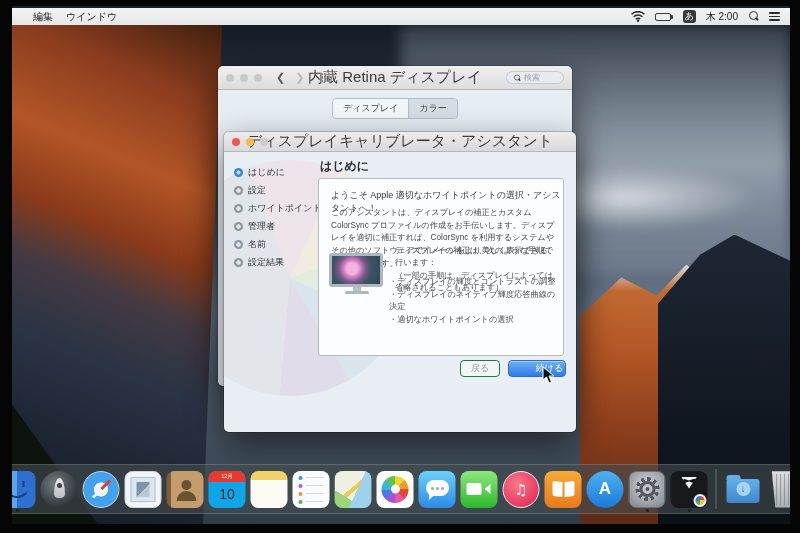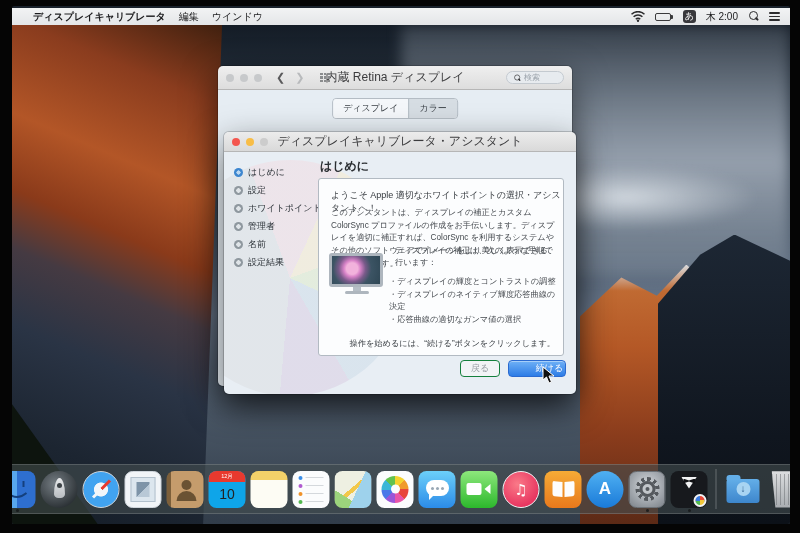--- a/index.html
+++ b/index.html
@@ -54,21 +54,21 @@
            clip-path:polygon(0 24%,32% 7%,58% 0,100% 9%,100% 100%,0 100%);
            background:linear-gradient(180deg,#1d2734,#10161f 70%,#0c1118); }
 
   
   .window { position:absolute; border-radius:5px; overflow:hidden;
             box-shadow:0 12px 34px rgba(0,0,0,.55), 0 0 0 1px rgba(0,0,0,.18); }
   .titlebar { position:relative; height:20px; background:linear-gradient(#ececec,#d9d9d9);
               border-bottom:1px solid #b6b6b6; display:flex; align-items:center; }
   .lights { position:absolute; left:8px; top:0; bottom:0; display:flex; align-items:center; gap:6px; }
   .light { width:8px; height:8px; border-radius:50%; }
-  .wtitle { flex:1; text-align:center; font-size:12px; color:#3c3c3e; }
+  .wtitle { flex:1; text-align:center; font-size:15px; color:#3c3c3e; }
 
   
   #prefwin { left:206px; top:60px; width:354px; height:320px; z-index:5; }
   #prefwin .titlebar { height:24px; background:linear-gradient(#efefef,#dddddd); }
   #prefwin .light { background:#c7c9cb; }
   .navbtns { position:absolute; left:58px; display:flex; gap:10px; align-items:center; font-size:11px; }
   .nav-back { color:#5a5a5c; } .nav-fwd { color:#b8babc; }
   .grid-icon { display:grid; grid-template-columns:repeat(3,2.4px); grid-gap:1.2px; margin-left:6px; }
   .grid-icon i { width:2.4px; height:2.4px; background:#8a8c8e; }
   .pref-search { position:absolute; right:8px; width:58px; height:13px; border-radius:7px;
@@ -77,21 +77,21 @@
   .pref-search .spot { transform:scale(.65); width:9px; height:9px; }
   .pref-body { position:absolute; top:24px; left:0; right:0; bottom:0; background:#e6edf3; }
   .seg { position:absolute; top:8px; left:50%; transform:translateX(-50%); display:flex;
          border:1px solid #b4bcc4; border-radius:4px; overflow:hidden; font-size:9px; color:#3c4248; }
   .seg > div { padding:3px 10px; background:#f4f7fa; }
   .seg > div.sel { background:#d6dde3; }
   .seg > div + div { border-left:1px solid #b4bcc4; }
   .profile-label { position:absolute; left:26px; top:56px; font-size:9px; color:#30363c; }
 
   
-  #calwin { left:212px; top:126px; width:352px; height:262px; z-index:10; }
+  #calwin { left:212px; top:126px; width:352px; height:300px; z-index:10; }
   #calwin .light-close { background:#f4564e; }
   #calwin .light-min   { background:#f8bd46; }
   #calwin .light-zoom  { background:#cccccc; }
   .cal-body { position:absolute; top:20px; left:0; right:0; bottom:0; background:#e8eef4; overflow:hidden; }
   .wheel { position:absolute; left:-52px; top:8px; width:236px; height:236px; border-radius:50%;
            opacity:.8;
            background:conic-gradient(from -20deg,#eee2e8 0 45deg,#f2ecda 45deg 90deg,#e2ecd8 90deg 135deg,#d6e2ec 135deg 170deg,#ded8e8 170deg 205deg,#e0e4e8 205deg 360deg); }
   .steps { position:absolute; left:10px; top:14px; display:flex; flex-direction:column; gap:5px; }
   .step { display:flex; align-items:center; gap:5px; font-size:9px; color:#2c3238; }
   .step .dot { width:9px; height:9px; border-radius:50%;
@@ -210,21 +210,20 @@
 </style>
 </head>
 <body>
 
 <div id="stage">
  <div id="screen">
 
   <div id="menubar">
     <div class="mb-left">
       <span class="mb-apple"></span>
-      <span class="mb-app">ディスプレイキャリブレータ</span>
       <span>編集</span>
       <span>ウインドウ</span>
     </div>
     <div class="mb-right">
       <svg class="wifi-svg" width="14" height="11" viewBox="0 0 14 11">
         <path d="M0.5 3.2 A9.5 9.5 0 0 1 13.5 3.2" fill="none" stroke="#2c2c2e" stroke-width="1.5"></path>
         <path d="M2.6 5.8 A6.2 6.2 0 0 1 11.4 5.8" fill="none" stroke="#2c2c2e" stroke-width="1.5"></path>
         <path d="M4.8 8.2 A3 3 0 0 1 9.2 8.2" fill="none" stroke="#2c2c2e" stroke-width="1.5"></path>
         <circle cx="7" cy="9.8" r="1.2" fill="#2c2c2e"></circle>
       </svg>
@@ -333,27 +332,27 @@
       <div class="content-box">
         <div class="welcome">ようこそ Apple 適切なホワイトポイントの選択・アシスタントへ！</div>
         <div class="intro">このアシスタントは、ディスプレイの補正とカスタム ColorSync プロファイルの作成をお手伝いします。ディスプレイを適切に補正すれば、ColorSync を利用するシステムやその他のソフトウェアでイメージをより美しく表示できるようになります。</div>
         <div class="monitor">
           <div class="mon-screen"></div>
           <div class="mon-neck"></div>
           <div class="mon-base"></div>
         </div>
         <div class="proc">
           <span>ディスプレイの補正は、次のような手順で行います：</span><br>
+          <span>（一部の手順は、ディスプレイによっては省略されることもあります）</span>
         </div>
         <div class="bullets">
           <div>・ディスプレイの輝度とコントラストの調整</div>
           <div>・ディスプレイのネイティブ輝度応答曲線の決定</div>
-          <div>・応答曲線の適切なガンマ値の選択</div>
-        </div>
-        <div class="hint">操作を始めるには、“続ける”ボタンをクリックします。</div>
+          <div>・適切なホワイトポイントの選択</div>
+        </div>
       </div>
 
       <div class="btnrow">
         <div class="btn btn-back">戻る</div>
         <div class="btn btn-continue">続ける</div>
       </div>
 
       <svg class="cursor" width="13" height="18" viewBox="0 0 13 18">
         <path d="M1 1 L1 14 L4.5 11 L7 17 L9.5 16 L7 10 L12 10 Z" fill="#111" stroke="#fff" stroke-width="1"></path>
       </svg>

